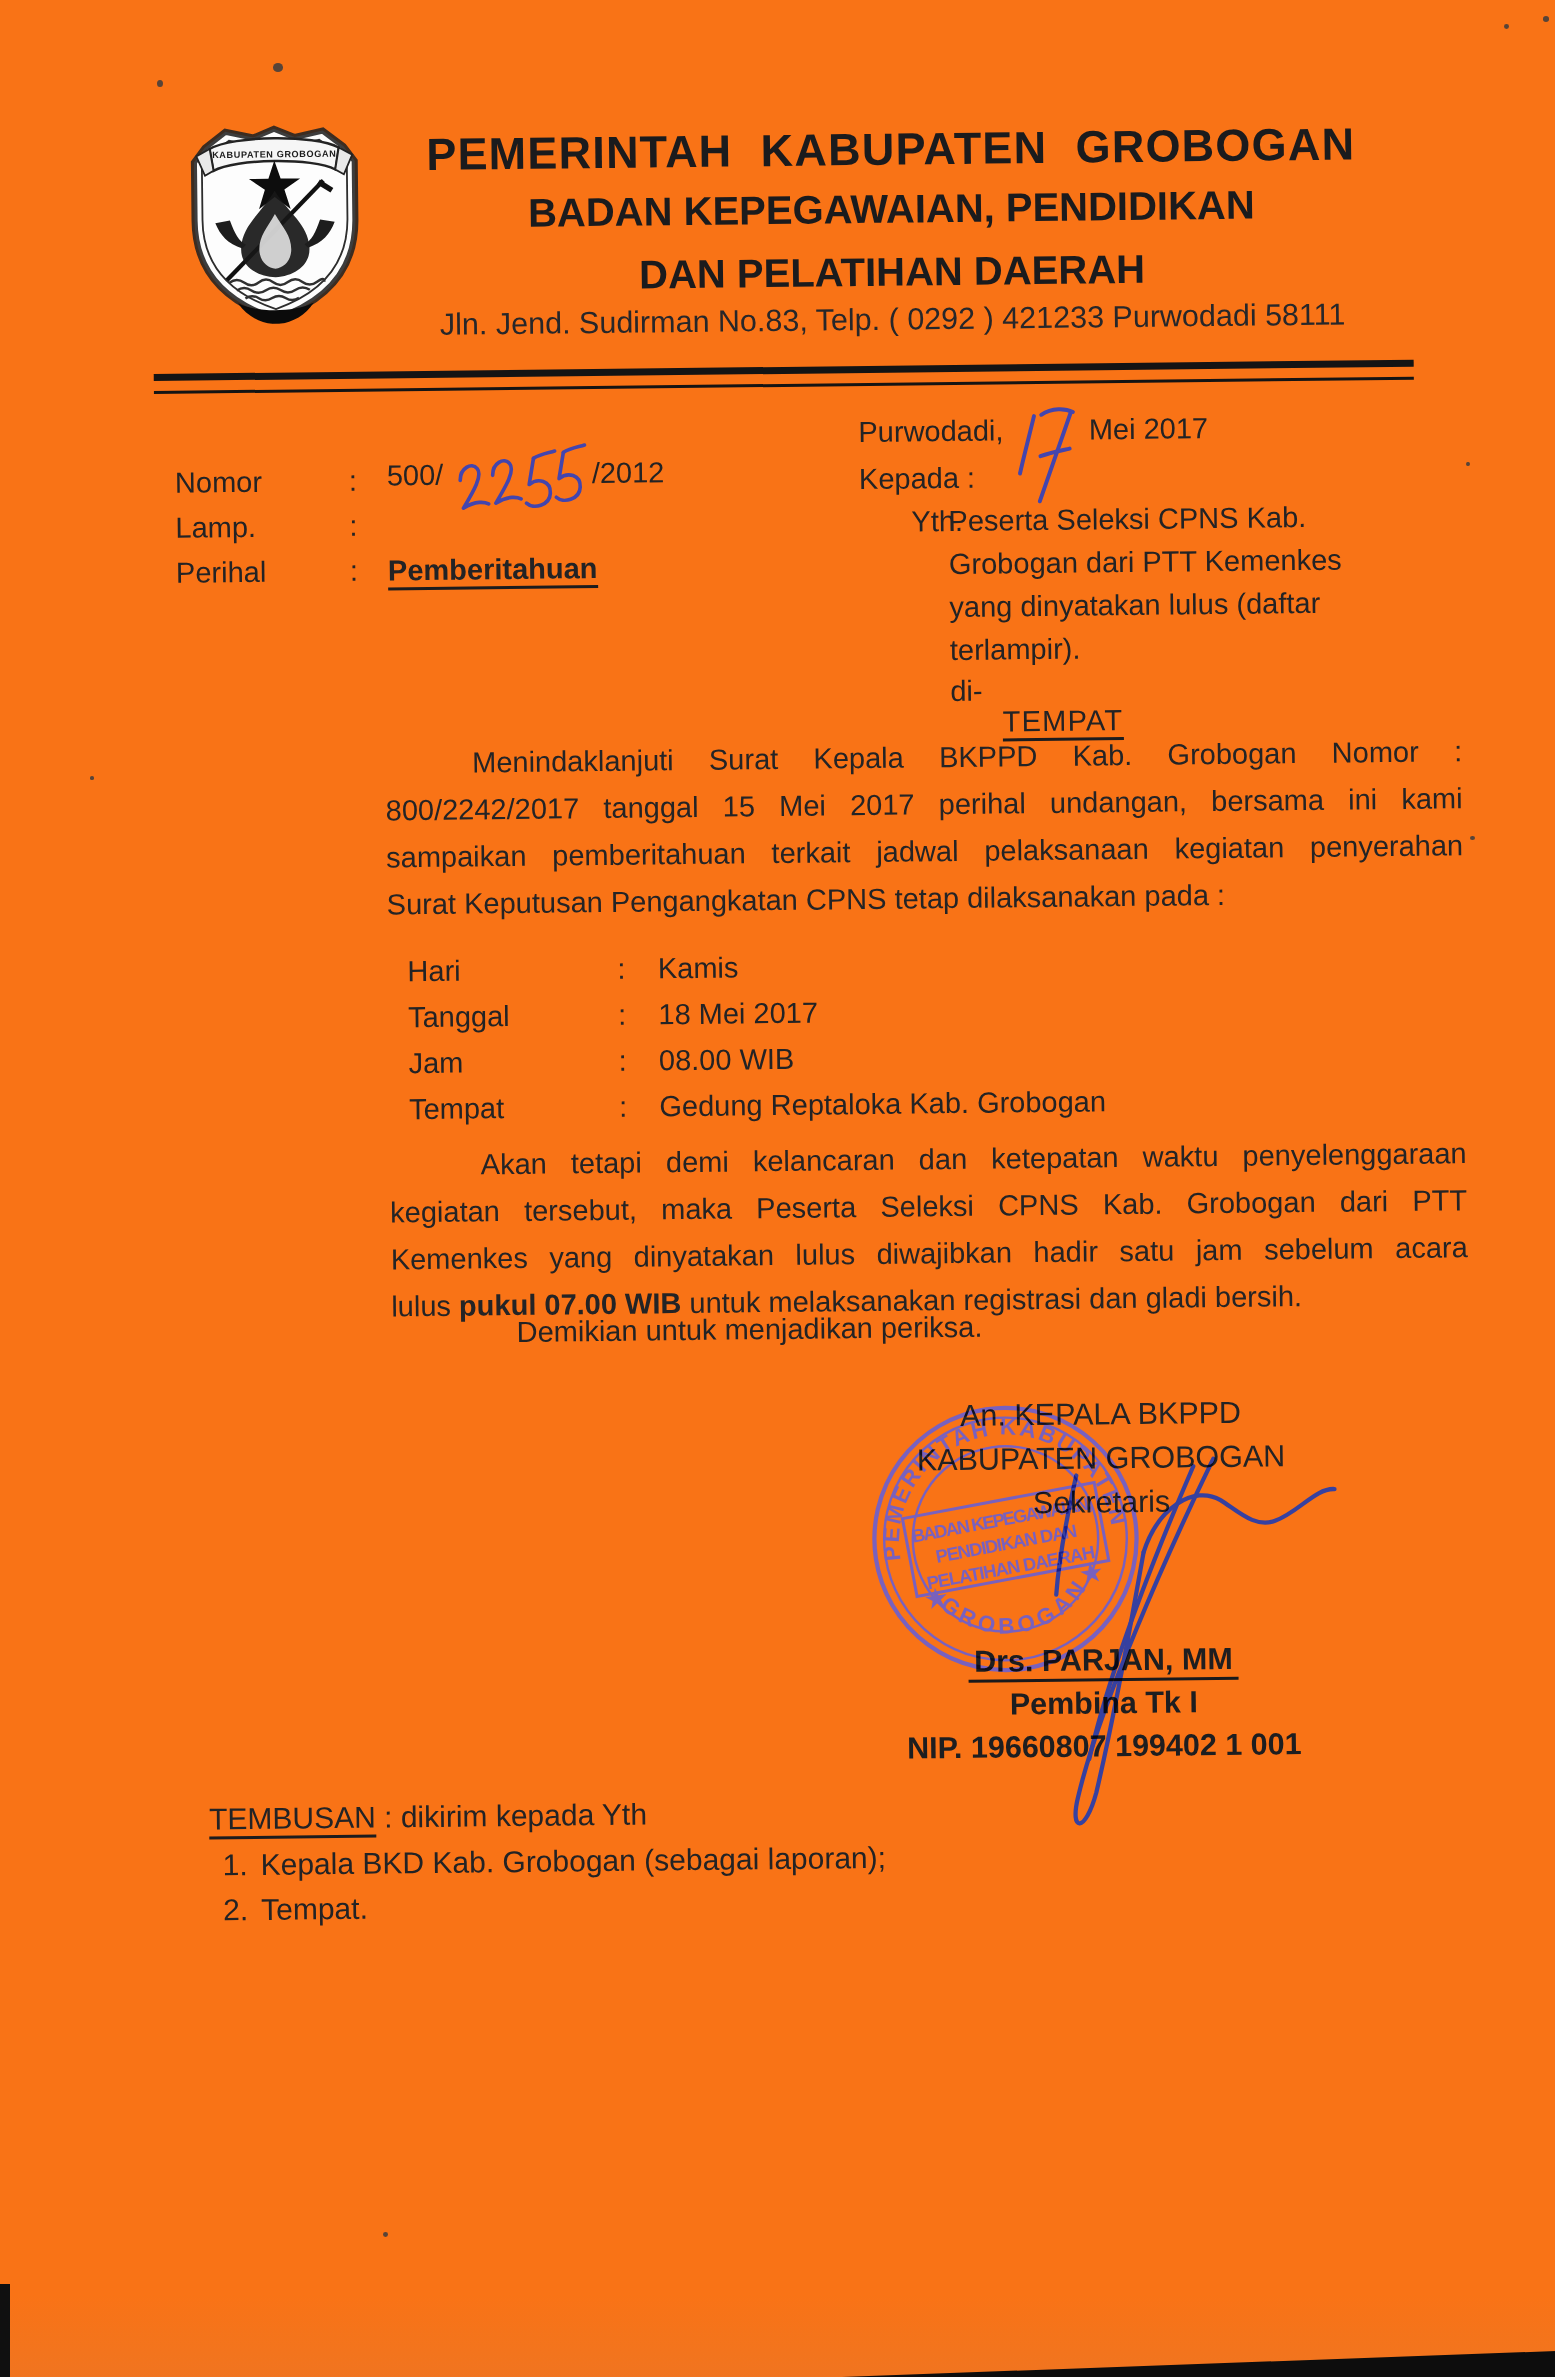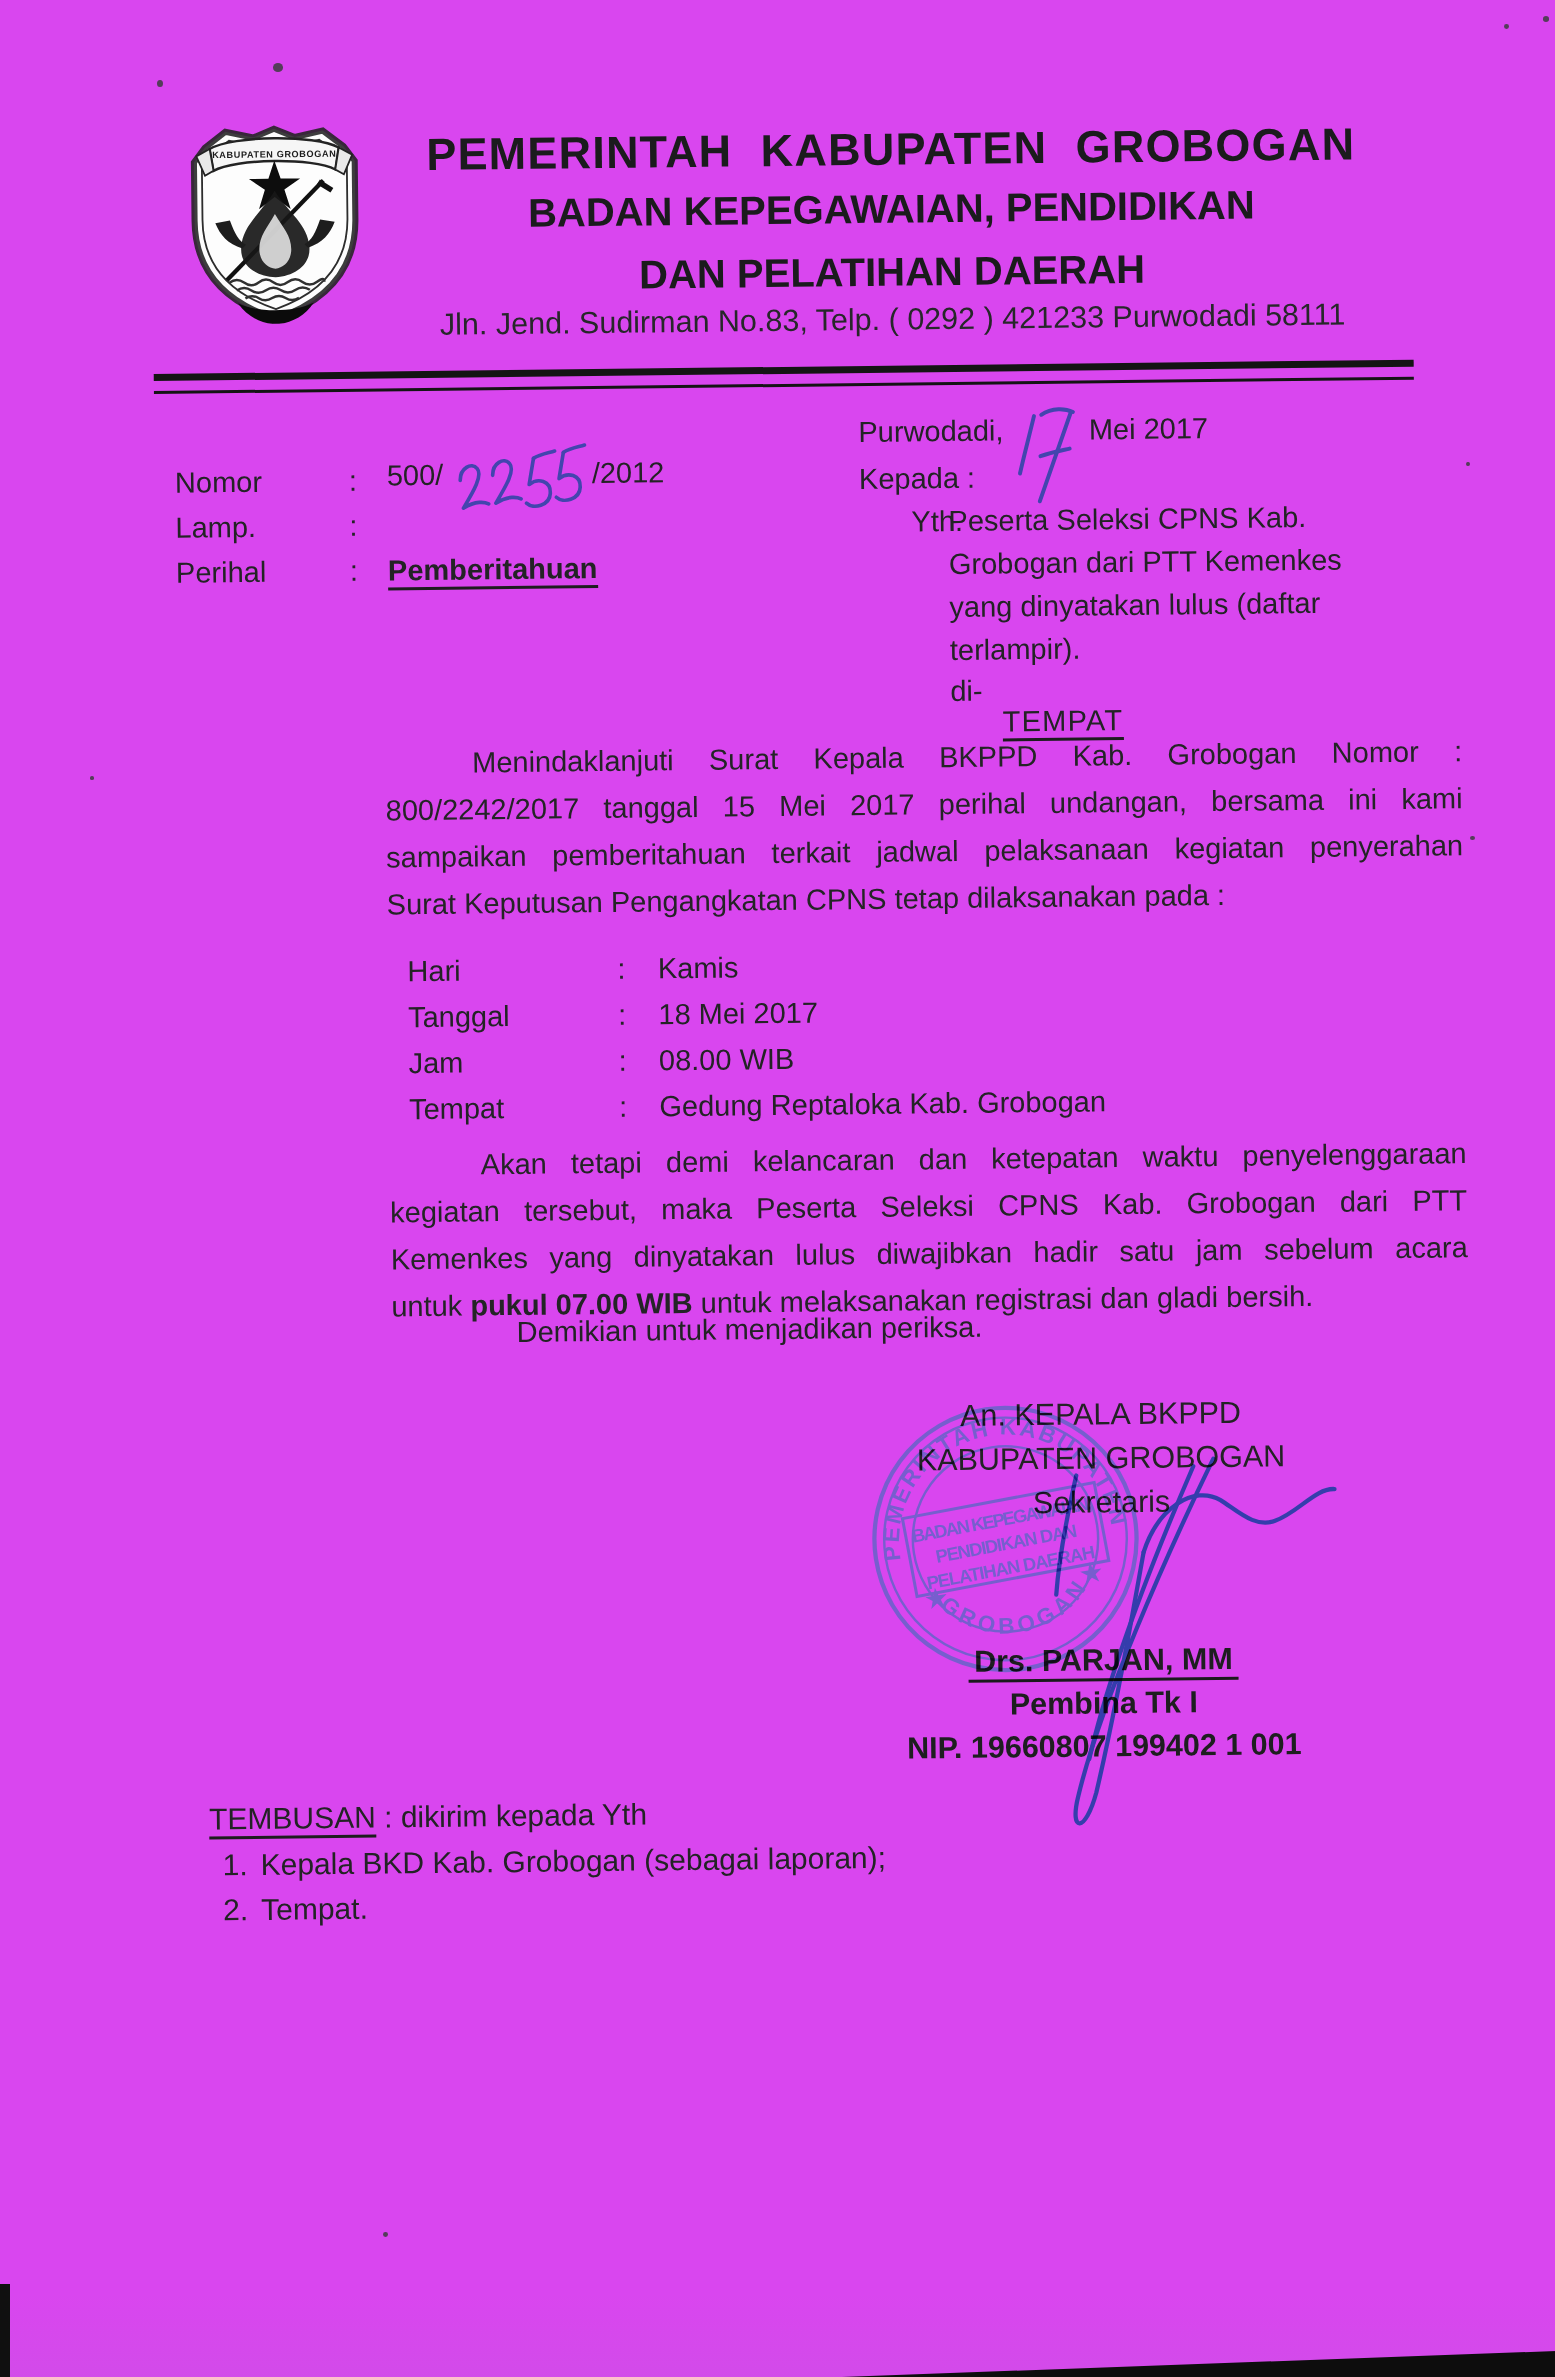--- a/index.html
+++ b/index.html
@@ -1,18 +1,18 @@
 <!DOCTYPE html>
 <html style="font-size:9.8px"><head>
 <meta charset="utf-8">
 <style>
   html,body{margin:0;padding:0;background:#ffffff;}
   body{width:1556px;height:2377px;position:relative;overflow:hidden;
        font-family:"Liberation Sans", sans-serif;color:#232325;}
-  .page{position:absolute;inset:0;background:#d946ef;}
+  .page{position:absolute;inset:0;background:#f97316;}
   .tilt{position:absolute;inset:0;transform:rotate(-0.65deg);transform-origin:778px 1189px;}
   .abs{position:absolute;}
   .ctr{text-align:center;}
 
   
   .h-line1{left:427px;top:125px;width:951px;font-size:45px;font-weight:700;
            letter-spacing:1.2px;word-spacing:14.6px;color:#1b1b1d;}
   .h-line2{left:427px;top:188px;width:951px;font-size:40px;font-weight:700;color:#1b1b1d;}
   .h-line3{left:427px;top:251px;width:951px;font-size:40px;font-weight:700;color:#1b1b1d;}
   .h-addr {left:427px;top:303px;width:951px;font-size:30.5px;font-weight:400;color:#27272a;}
@@ -185,21 +185,21 @@
         <span class="scolon">:</span>
         <span class="sval">Gedung Reptaloka Kab. Grobogan</span>
       </div>
     </div>
 
     <div class="abs para p2">
       <div class="jline indent2">Akan tetapi demi kelancaran dan ketepatan waktu penyelenggaraan</div>
       <div class="jline">kegiatan tersebut, maka Peserta Seleksi CPNS Kab. Grobogan dari PTT</div>
       <div class="jline">Kemenkes yang dinyatakan lulus diwajibkan hadir satu jam sebelum acara</div>
       <div class="jline-last">
-        <span>untuk </span><span class="bold">pukul 07.00 WIB</span><span> untuk melaksanakan registrasi dan gladi bersih.</span>
+        <span>lulus </span><span class="bold">pukul 07.00 WIB</span><span> untuk melaksanakan registrasi dan gladi bersih.</span>
       </div>
     </div>
     <div class="abs closing">Demikian untuk menjadikan periksa.</div>
 
     <div class="abs ctr sig-top">
       <div>An. KEPALA BKPPD</div>
       <div>KABUPATEN GROBOGAN</div>
       <div>Sekretaris</div>
     </div>
     <div class="abs ctr sig-bottom">

